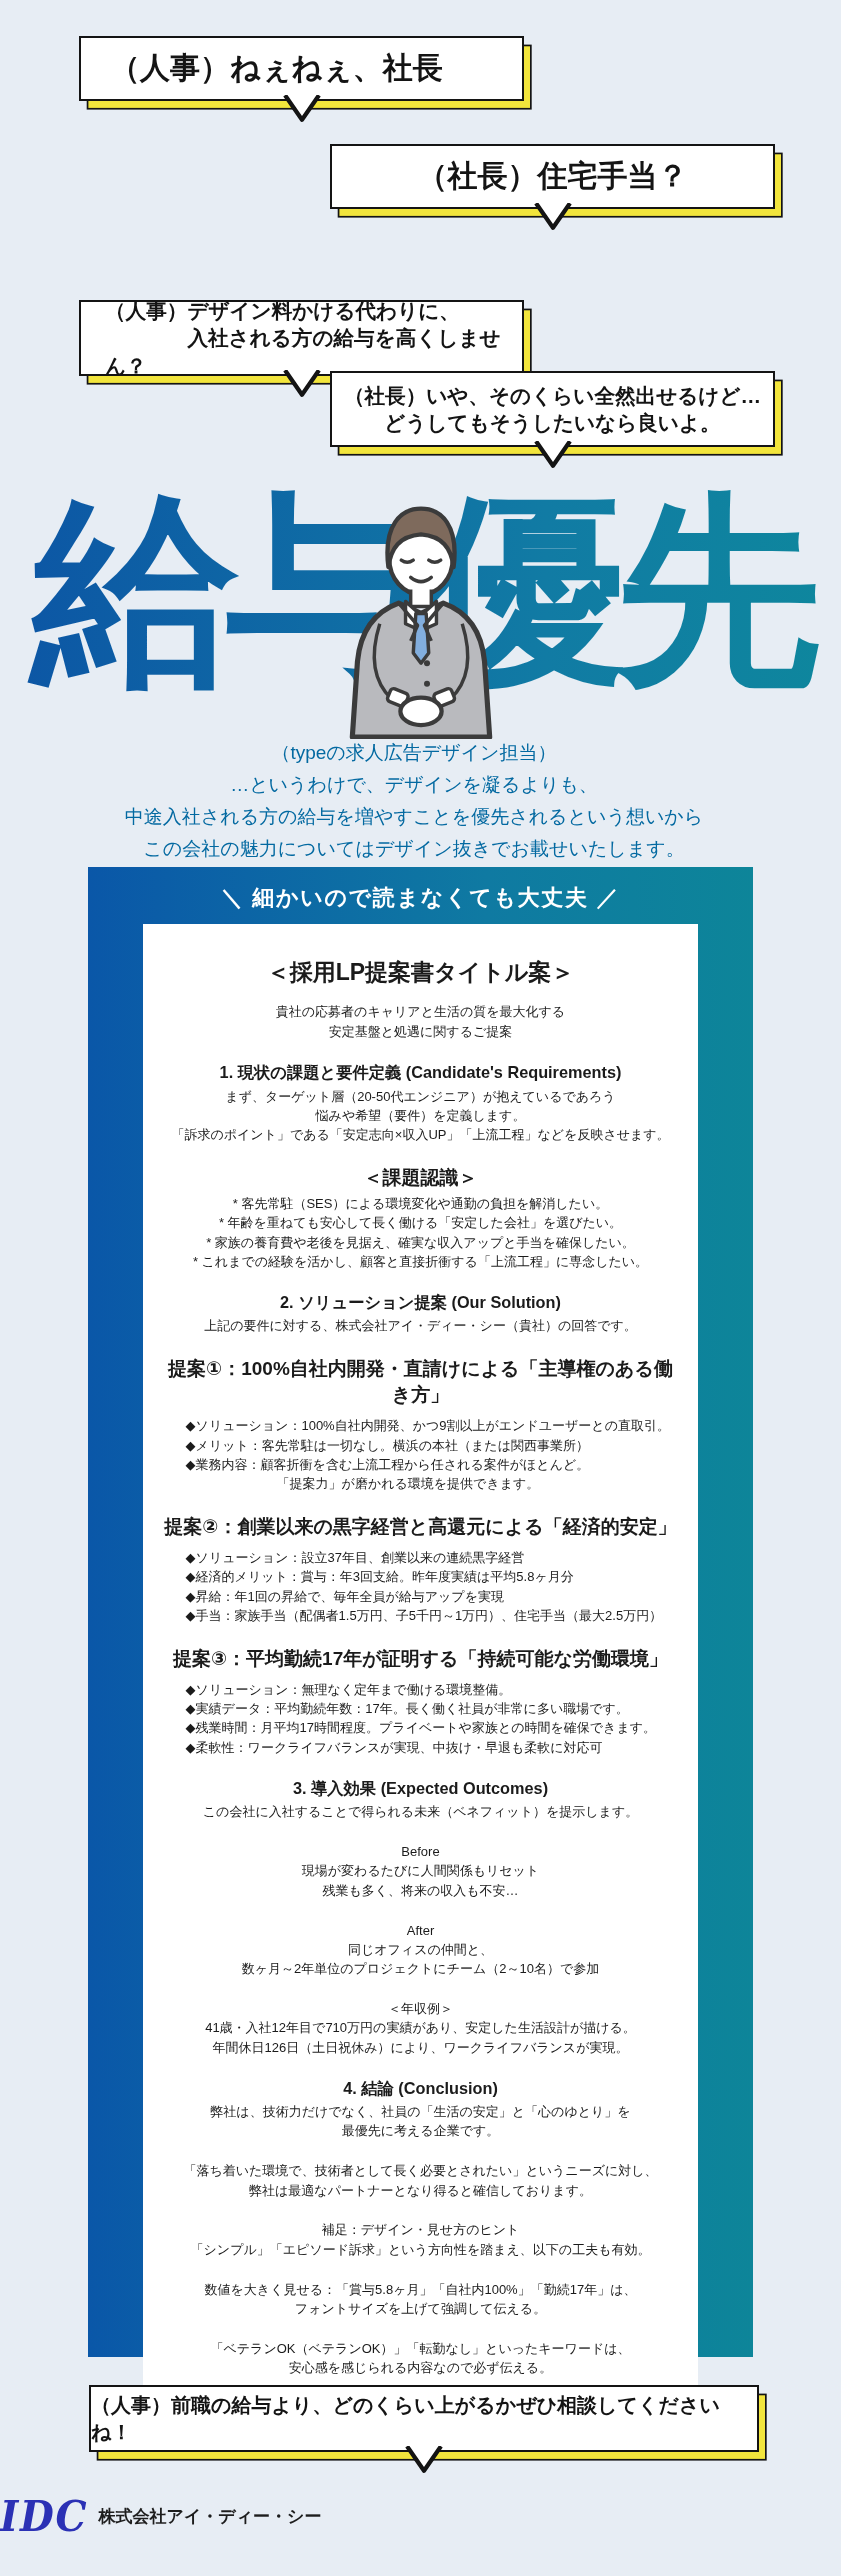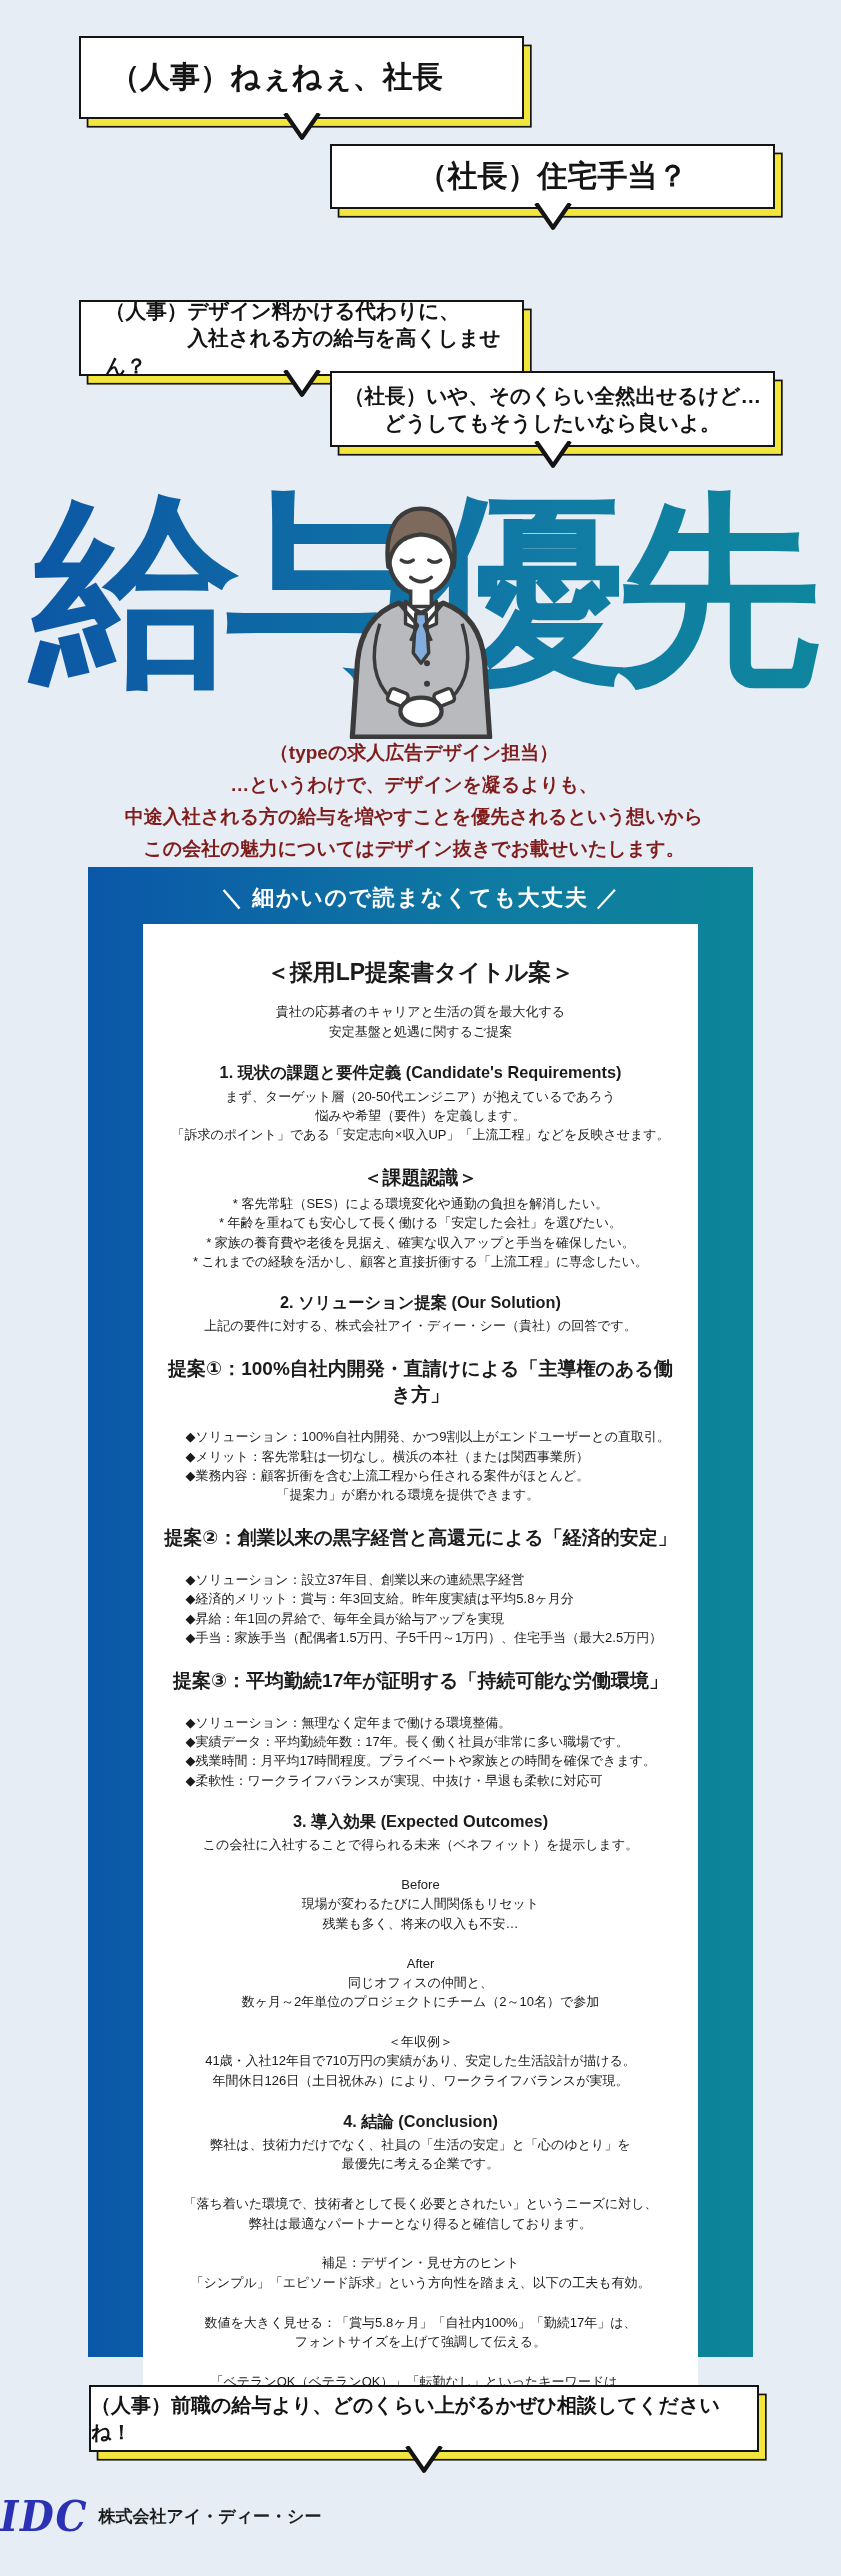--- a/index.html
+++ b/index.html
@@ -18,37 +18,37 @@
     display:flex;align-items:center;
     font-weight:800;
     white-space:pre-line;
     z-index:5;
     box-sizing:border-box;
   }
   .bubble .tail{
     position:absolute;left:50%;transform:translateX(-50%);
     top:calc(100% - 4.3px);width:39px;height:27.5px;z-index:3;pointer-events:none;
   }
-  .b1{left:79px;top:36px;width:445px;height:83px;font-size:30px;padding-left:29px;}
+  .b1{left:79px;top:36px;width:445px;height:65px;font-size:30px;padding-left:29px;}
   .b2{left:330px;top:144px;width:445px;height:65px;font-size:30px;justify-content:center;}
   .b3{left:79px;top:258px;width:445px;height:76px;font-size:20.6px;line-height:27.5px;padding-left:24px;margin-top:42px;}
   .b4{left:330px;top:371px;width:445px;height:76px;font-size:20.6px;line-height:27.5px;justify-content:center;text-align:center;}
   .b5{left:89px;top:2385px;width:670px;height:67px;font-size:20px;justify-content:center;}
   
   .hero-title{
     position:absolute;top:489px;left:0;width:841px;text-align:center;
     font-size:206px;line-height:1;font-weight:900;letter-spacing:-12px;
     background:linear-gradient(90deg,#0c55a5 0%,#117ba4 65%,#0e879d 100%);
     -webkit-background-clip:text;background-clip:text;color:transparent;
     z-index:1;
   }
   .hero-man{position:absolute;left:342px;top:493px;width:158px;height:246px;z-index:2;}
   .hero-note{
     position:absolute;top:737px;left:0;width:828px;text-align:center;
-    font-size:19px;font-weight:700;line-height:32px;white-space:pre-line;color:#7f1d1d;
+    font-size:19px;font-weight:400;line-height:32px;white-space:pre-line;color:#0369a1;
     z-index:3;
   }
   
   .panel{
     position:absolute;left:88px;top:867px;width:665px;height:1490px;
     background:linear-gradient(90deg,#0a57a8 0%,#0f7aa2 60%,#0d8599 100%);
     z-index:1;
   }
   .panel-header{
     margin-top:15.5px;text-align:center;color:#ffffff;
@@ -57,21 +57,21 @@
   .doc{
     position:absolute;left:55px;top:57px;width:555px;height:1519px;
     background:#ffffff;text-align:center;color:#1b1b1b;
     padding:33px 20.6px 0;box-sizing:border-box;overflow:hidden;
   }
   .doc-h1{font-size:23px;font-weight:800;margin-bottom:13.7px;white-space:pre-line;}
   .doc-sub{font-size:13px;line-height:20px;white-space:pre-line;}
   .doc-h2{font-size:16.3px;font-weight:800;margin-top:20.6px;white-space:pre-line;}
   .doc-h3{font-size:19px;font-weight:800;margin-top:20.6px;white-space:pre-line;}
   .doc-body{font-size:13px;line-height:19.3px;margin-top:2.6px;white-space:pre-line;}
-  .doc-list{font-size:13px;line-height:19.3px;margin-top:19px;white-space:pre-line;text-align:left;padding-left:22px;}
+  .doc-list{font-size:13px;line-height:19.3px;margin-top:8px;white-space:pre-line;text-align:left;padding-left:22px;}
   .doc-para{font-size:13px;line-height:19.3px;margin-top:20.6px;white-space:pre-line;}
   
   .footer{
     position:absolute;top:2497px;left:0;width:841px;
     display:flex;align-items:center;gap:10.3px;z-index:2;
   }
   .footer-logo{
     font-family:"DejaVu Serif","Liberation Serif",serif;
     font-style:italic;font-weight:700;font-size:39px;line-height:1;
     color:#2b31b5;letter-spacing:1.7px;transform:scaleY(1.08);

